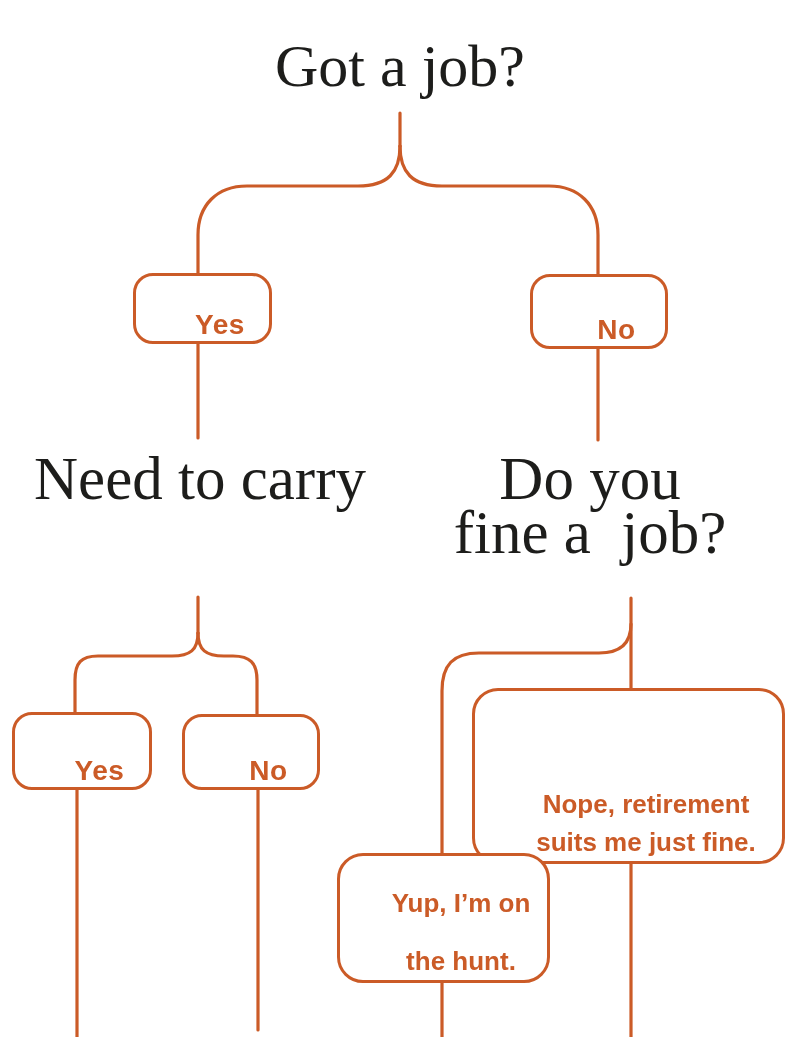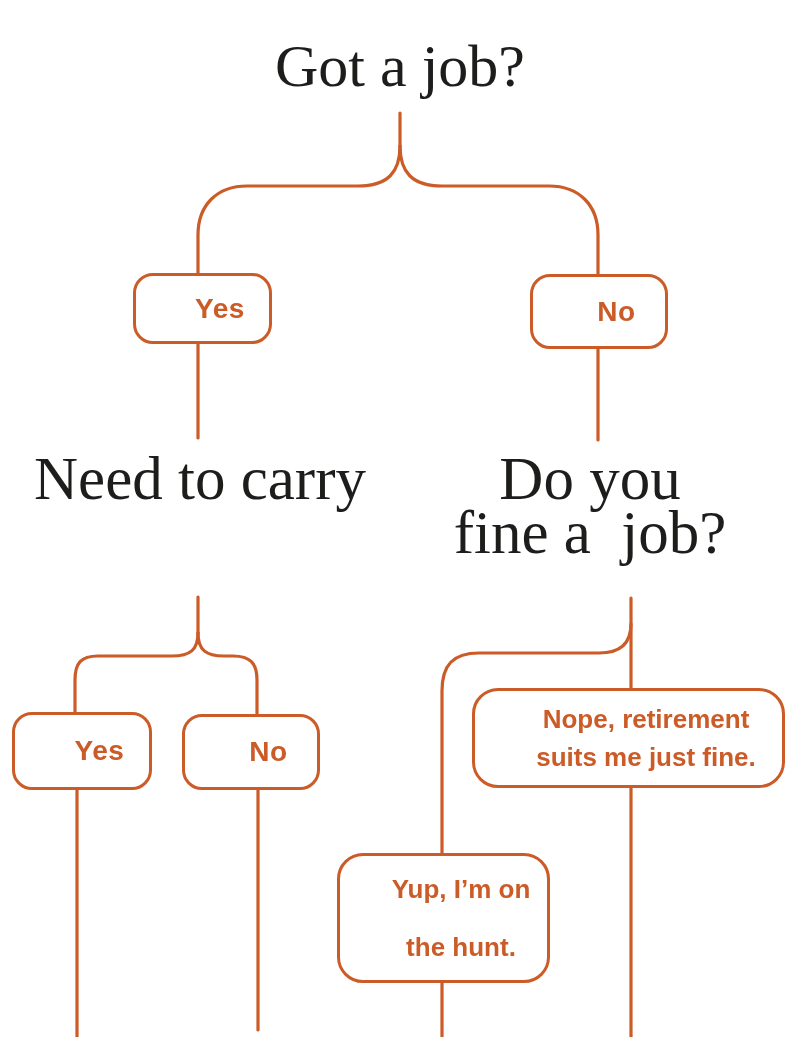--- a/index.html
+++ b/index.html
@@ -27,33 +27,33 @@
     position:absolute;z-index:2;text-align:center;color:var(--ink);
     font-family:"Liberation Serif",serif;
     font-size:61px;line-height:54px;font-weight:400;
   }
   .question span{display:block;white-space:pre-wrap;}
   .q-left{left:0;top:452px;width:400px;}
   .q-right{left:390px;top:452px;width:400px;}
 
   .node{
     position:absolute;z-index:2;box-sizing:border-box;
-    display:flex;flex-direction:column;align-items:center;justify-content:center;
+    display:flex;flex-direction:column;align-items:center;justify-content:flex-end;
     background:var(--bg);border:3.2px solid var(--accent);
     color:var(--accent);font-weight:bold;text-align:center;padding-left:35px;
   }
   .label-box{border-radius:20px;font-size:28px;letter-spacing:0.5px;}
   .answer-box{border-radius:26px;font-size:26px;line-height:38px;}
   .answer-box span{display:block;white-space:pre-wrap;}
 
   .box-yes1{left:133px;top:273px;width:139px;height:71px;}
   .box-no1{left:530px;top:274px;width:138px;height:75px;}
   .box-yes2{left:12px;top:712px;width:140px;height:78px;}
   .box-no2{left:182px;top:714px;width:138px;height:76px;}
-  .box-retired{left:472px;top:688px;width:313px;height:100px;}
+  .box-retired{left:472px;top:688px;width:313px;height:176px;}
   .box-hunt{left:337px;top:853px;width:213px;height:130px;gap:20px;}
 </style>
 </head>
 <body>
 
 <div class="canvas">
 
   <svg class="lines" width="800" height="1037" viewBox="0 0 800 1037" aria-hidden="true">
 
     <path d="M 400 113 V 146"></path>

